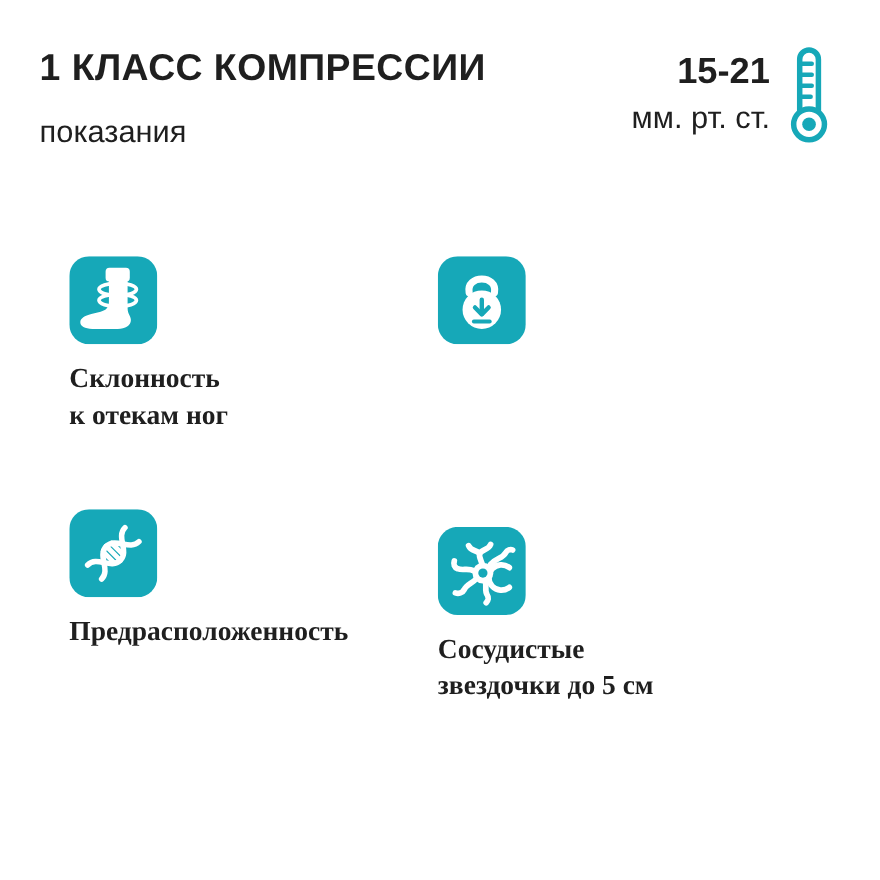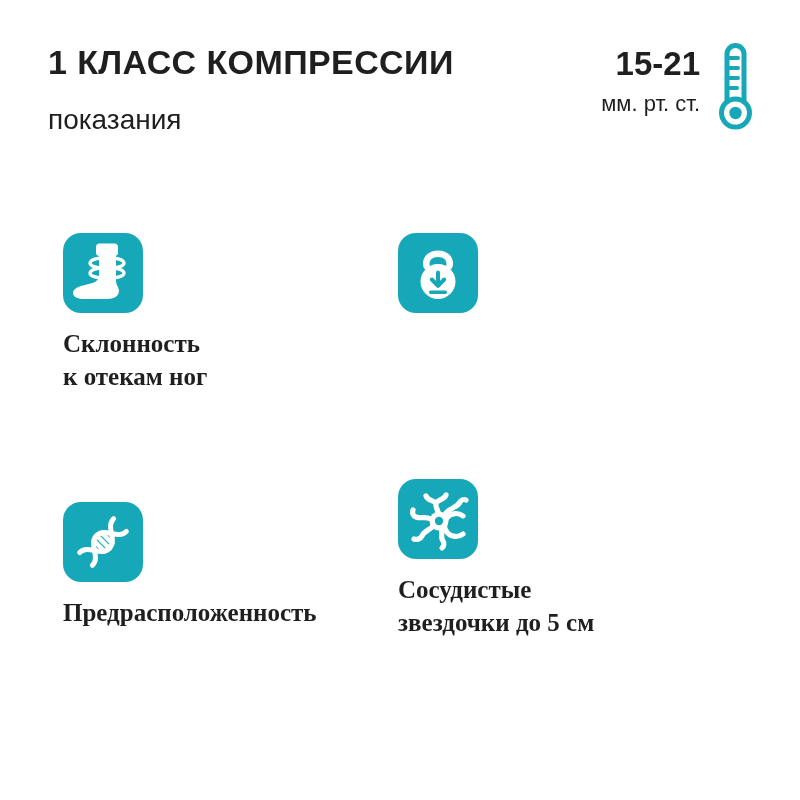--- a/index.html
+++ b/index.html
@@ -13,43 +13,43 @@
     width:800px;height:800px;
     font-family:"Liberation Sans","DejaVu Sans",sans-serif;
     color:var(--text);
     position:relative;
     overflow:hidden;
     background:var(--bg);
   }
   .page{position:absolute;inset:0;background:var(--bg);}
 
   
-  .title-block{position:absolute;left:48px;top:44px;}
+  .title-block{position:absolute;left:36px;top:44px;}
   .main-title{
     font-size:34px;font-weight:700;letter-spacing:.4px;
     color:var(--text);line-height:1.1;
   }
   .subtitle{
     font-size:28px;font-weight:400;color:var(--text);
     margin-top:24px;line-height:1.1;
   }
   .pressure-block{
     position:absolute;top:46px;right:100px;text-align:right;
   }
   .pressure-value{font-size:33px;font-weight:700;line-height:1.1;text-align:right;}
-  .pressure-unit{font-size:22px;font-weight:400;margin-top:10px;line-height:1.1;}
+  .pressure-unit{font-size:28px;font-weight:400;margin-top:10px;line-height:1.1;}
   .thermo{position:absolute;top:42px;right:36px;color:var(--accent);}
 
   
   .cell{
     position:absolute;width:340px;text-align:left;font-family:Liberation Serif, serif;
   }
   .cell.r1c1{left:63px;top:233px;}
   .cell.r1c2{left:398px;top:233px;}
-  .cell.r2c1{left:63px;top:502px;}
+  .cell.r2c1{left:63px;top:463px;}
   .cell.r2c2{left:398px;top:479px;}
   .tile{color:var(--accent);display:inline-block;}
   .label{
     font-size:25px;font-weight:600;line-height:33px;
     margin-top:10px;color:var(--text);white-space:nowrap;
   }
 </style>
 </head>
 <body>
 

